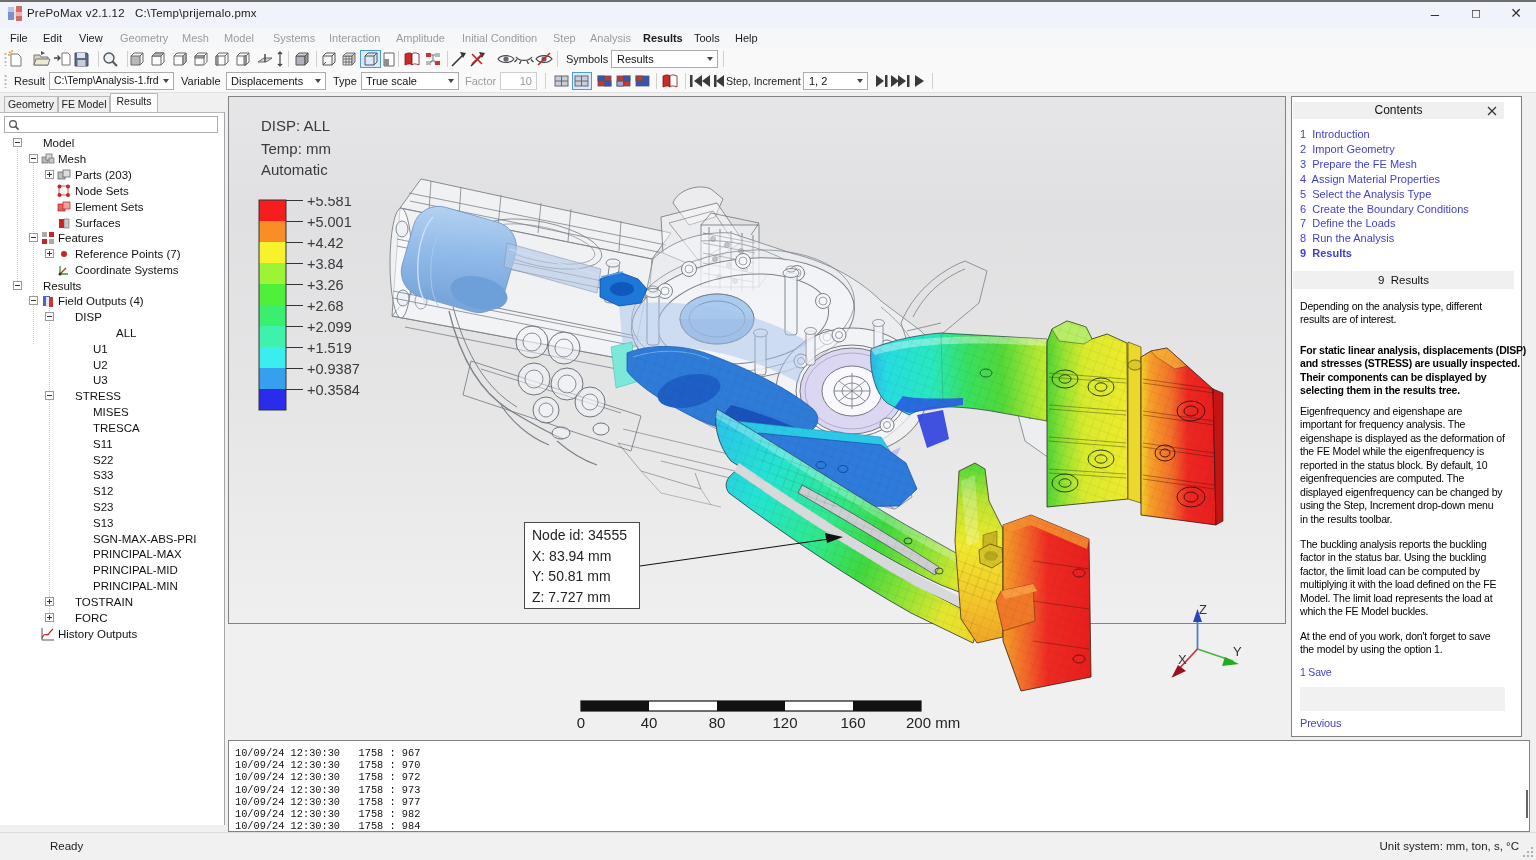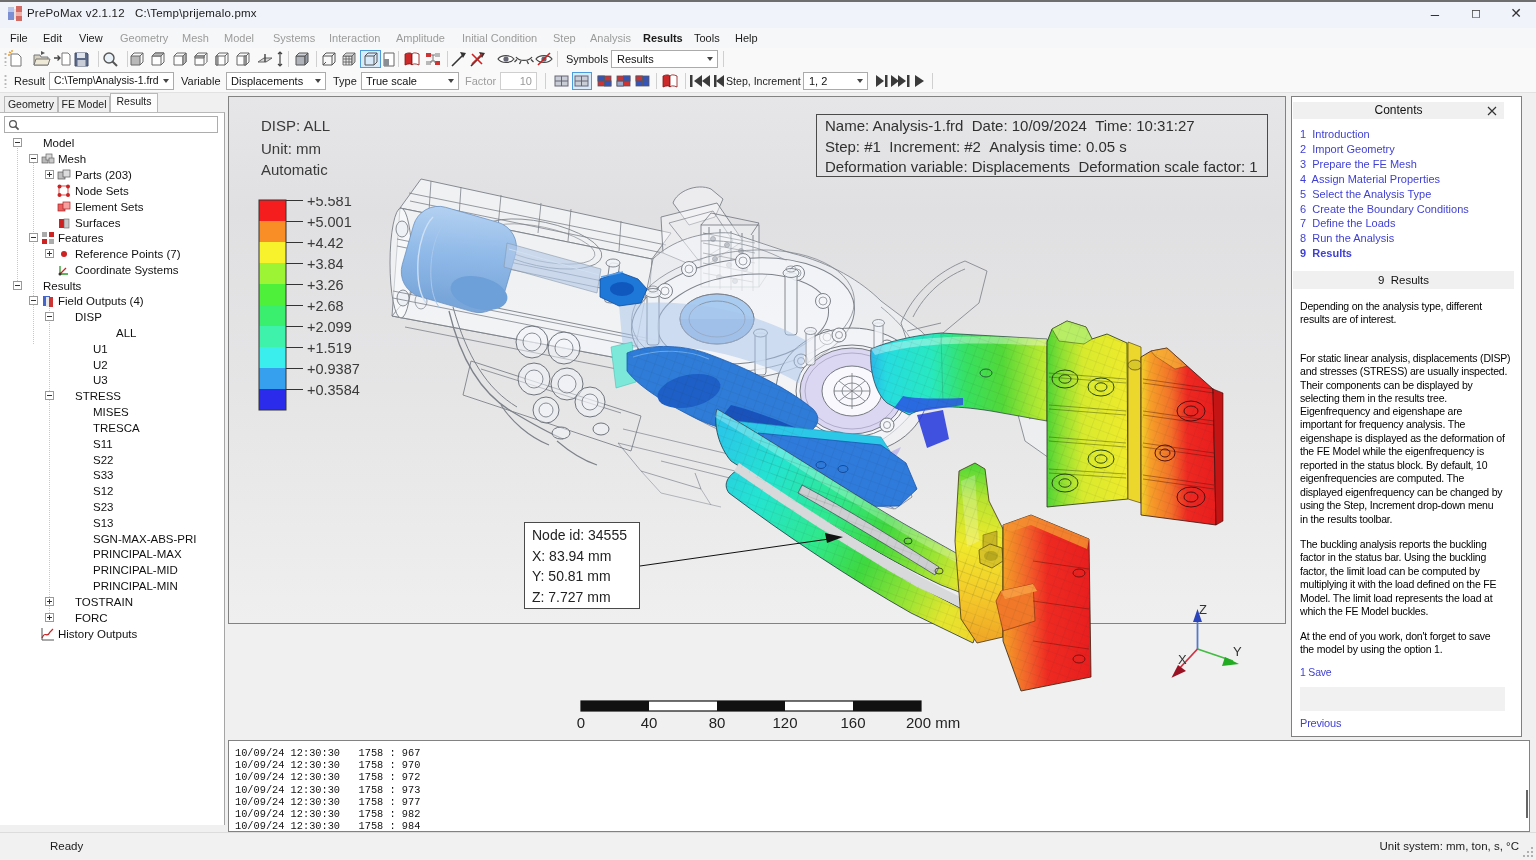--- a/index.html
+++ b/index.html
@@ -759,21 +759,21 @@
 <path d="M958,470 L974,462 L984,468 L988,500 L1002,528 L1002,636 L976,642 L960,618 L954,540 Z" fill="url(#mesh)"></path>
 <path d="M1002,524 L1030,514 L1088,538 L1090,676 L1020,690 L1002,640 Z" fill="url(#mesh)"></path>
 <path d="M626,352 C650,342 686,344 710,354 C748,368 788,388 812,408 C822,418 816,430 800,434 C770,440 726,432 696,418 C664,402 638,386 626,370 Z" fill="url(#mesh)"></path>
 <path d="M757,432 L880,444 L905,462 L916,488 L898,505 L830,506 L780,485 L756,456 Z" fill="url(#mesh)"></path>
 </g>
 
 <line x1="639" y1="565" x2="828" y2="538" stroke="#111" stroke-width="1"></line>
 <polygon points="842,536 824,532 826,542" fill="#111"></polygon>
 </svg>
 <div class="vptext" style="left:32px;top:20px;">DISP: ALL</div>
-<div class="vptext" style="left:32px;top:43px;">Unit: mm</div>
+<div class="vptext" style="left:32px;top:43px;">Temp: mm</div>
 <div class="vptext" style="left:32px;top:64px;">Automatic</div>
 <svg id="legend" style="position:absolute;left:26px;top:100px" width="135" height="235" viewBox="0 0 135 235">
 <rect x="4" y="3" width="27" height="21" fill="#f51d1d"></rect>
 <rect x="4" y="24" width="27" height="21" fill="#f98e27"></rect>
 <rect x="4" y="45" width="27" height="21" fill="#f7f22b"></rect>
 <rect x="4" y="66" width="27" height="21" fill="#9cf434"></rect>
 <rect x="4" y="87" width="27" height="21" fill="#4ef03a"></rect>
 <rect x="4" y="108" width="27" height="21" fill="#3aee6e"></rect>
 <rect x="4" y="129" width="27" height="21" fill="#3ff2ab"></rect>
 <rect x="4" y="150" width="27" height="21" fill="#3beeee"></rect>
@@ -798,21 +798,20 @@
 <text x="52" y="50.5">+4.42</text>
         <text x="52" y="71.5">+3.84</text>
 <text x="52" y="92.5">+3.26</text>
         <text x="52" y="113.5">+2.68</text>
 <text x="52" y="134.5">+2.099</text>
         <text x="52" y="155.5">+1.519</text>
 <text x="52" y="176.5">+0.9387</text>
         <text x="52" y="197.5">+0.3584</text>
 </g>
 </svg>
-<div id="infobox">Name: Analysis-1.frd&nbsp;&nbsp;Date: 10/09/2024&nbsp;&nbsp;Time: 10:31:27<br>Step: #1&nbsp;&nbsp;Increment: #2&nbsp;&nbsp;Analysis time: 0.05 s<br>Deformation variable: Displacements&nbsp;&nbsp;Deformation scale factor: 1</div>
 <div id="nodebox">Node id: 34555<br>X: 83.94 mm<br>Y: 50.81 mm<br>Z: 7.727 mm</div>
 <svg id="scalebar" style="position:absolute;left:340px;top:598px" width="420" height="40" viewBox="0 0 420 40">
 <rect x="12" y="6" width="340" height="10" fill="#fff" stroke="#111" stroke-width="1.2"></rect>
 <rect x="12" y="6" width="68" height="10" fill="#111"></rect>
 <rect x="148" y="6" width="68" height="10" fill="#111"></rect>
 <rect x="284" y="6" width="68" height="10" fill="#111"></rect>
 <g font-size="15" fill="#222">
 <text x="12" y="33" text-anchor="middle">0</text>
 <text x="80" y="33" text-anchor="middle">40</text>
 <text x="148" y="33" text-anchor="middle">80</text>
@@ -847,21 +846,21 @@
 3&nbsp; Prepare the FE Mesh<br>
 4&nbsp; Assign Material Properties<br>
 5&nbsp; Select the Analysis Type<br>
 6&nbsp; Create the Boundary Conditions<br>
 7&nbsp; Define the Loads<br>
 8&nbsp; Run the Analysis<br>
 <b>9&nbsp; Results</b>
 </div>
 <div id="shead">9&nbsp; Results</div>
 <div class="cpar" style="top:203px;">Depending on the analysis type, different<br>results are of interest.</div>
-<div class="cpar" style="top:255px;">For static linear analysis, displacements (DISP)<br>and stresses (STRESS) are usually inspected.<br>Their components can be displayed by<br>selecting them in the results tree.</div>
+<div class="cpar" style="top:247px;font-weight:bold;">For static linear analysis, displacements (DISP)<br>and stresses (STRESS) are usually inspected.<br>Their components can be displayed by<br>selecting them in the results tree.</div>
 <div class="cpar" style="top:308px;">Eigenfrequency and eigenshape are<br>important for frequency analysis. The<br>eigenshape is displayed as the deformation of<br>the FE Model while the eigenfrequency is<br>reported in the status block. By default, 10<br>eigenfrequencies are computed. The<br>displayed eigenfrequency can be changed by<br>using the Step, Increment drop-down menu<br>in the results toolbar.</div>
 <div class="cpar" style="top:441px;">The buckling analysis reports the buckling<br>factor in the status bar. Using the buckling<br>factor, the limit load can be computed by<br>multiplying it with the load defined on the FE<br>Model. The limit load represents the load at<br>which the FE Model buckles.</div>
 <div class="cpar" style="top:533px;">At the end of you work, don't forget to save<br>the model by using the option 1.</div>
 <div class="cpar hlink" style="top:569px;color:#3f3fd3;">1 Save</div>
 <div id="graybar"></div>
 <div class="cpar hlink" style="top:620px;color:#3f3fd3;font-size:11px;">Previous</div>
 </div>
 
 <div id="logarea" class="abs">10/09/24 12:30:30   1758 : 967
 10/09/24 12:30:30   1758 : 970

